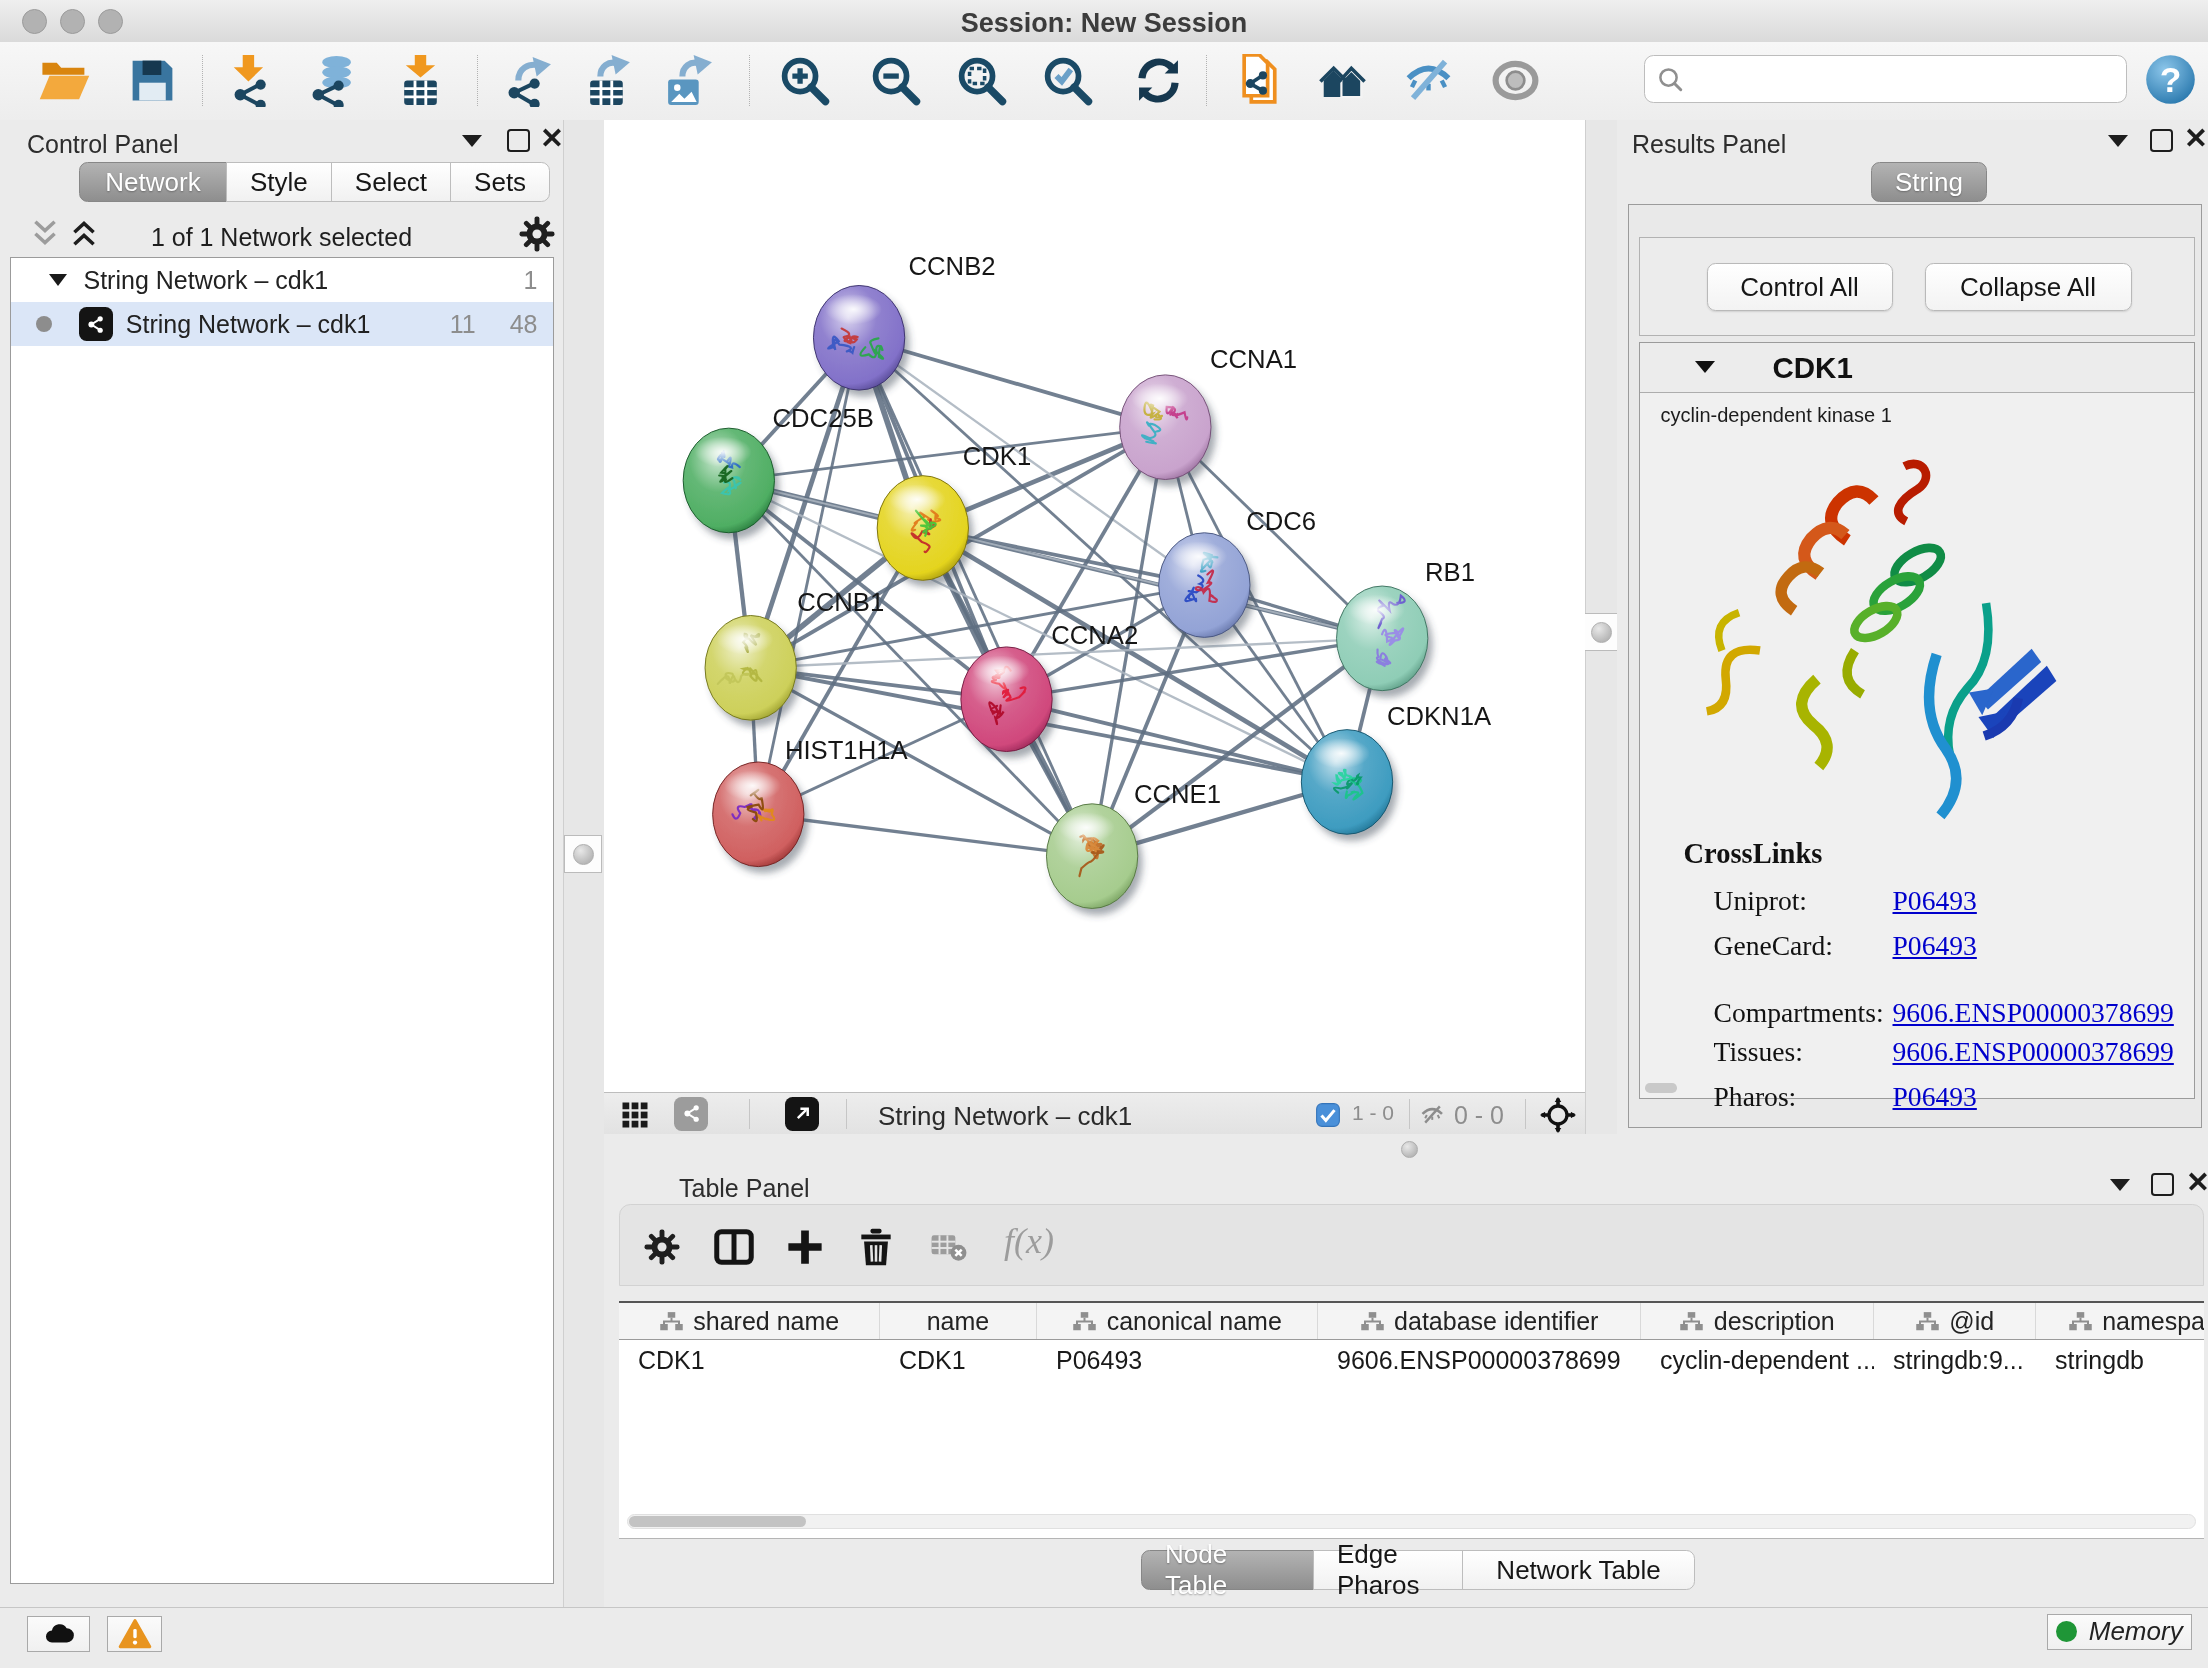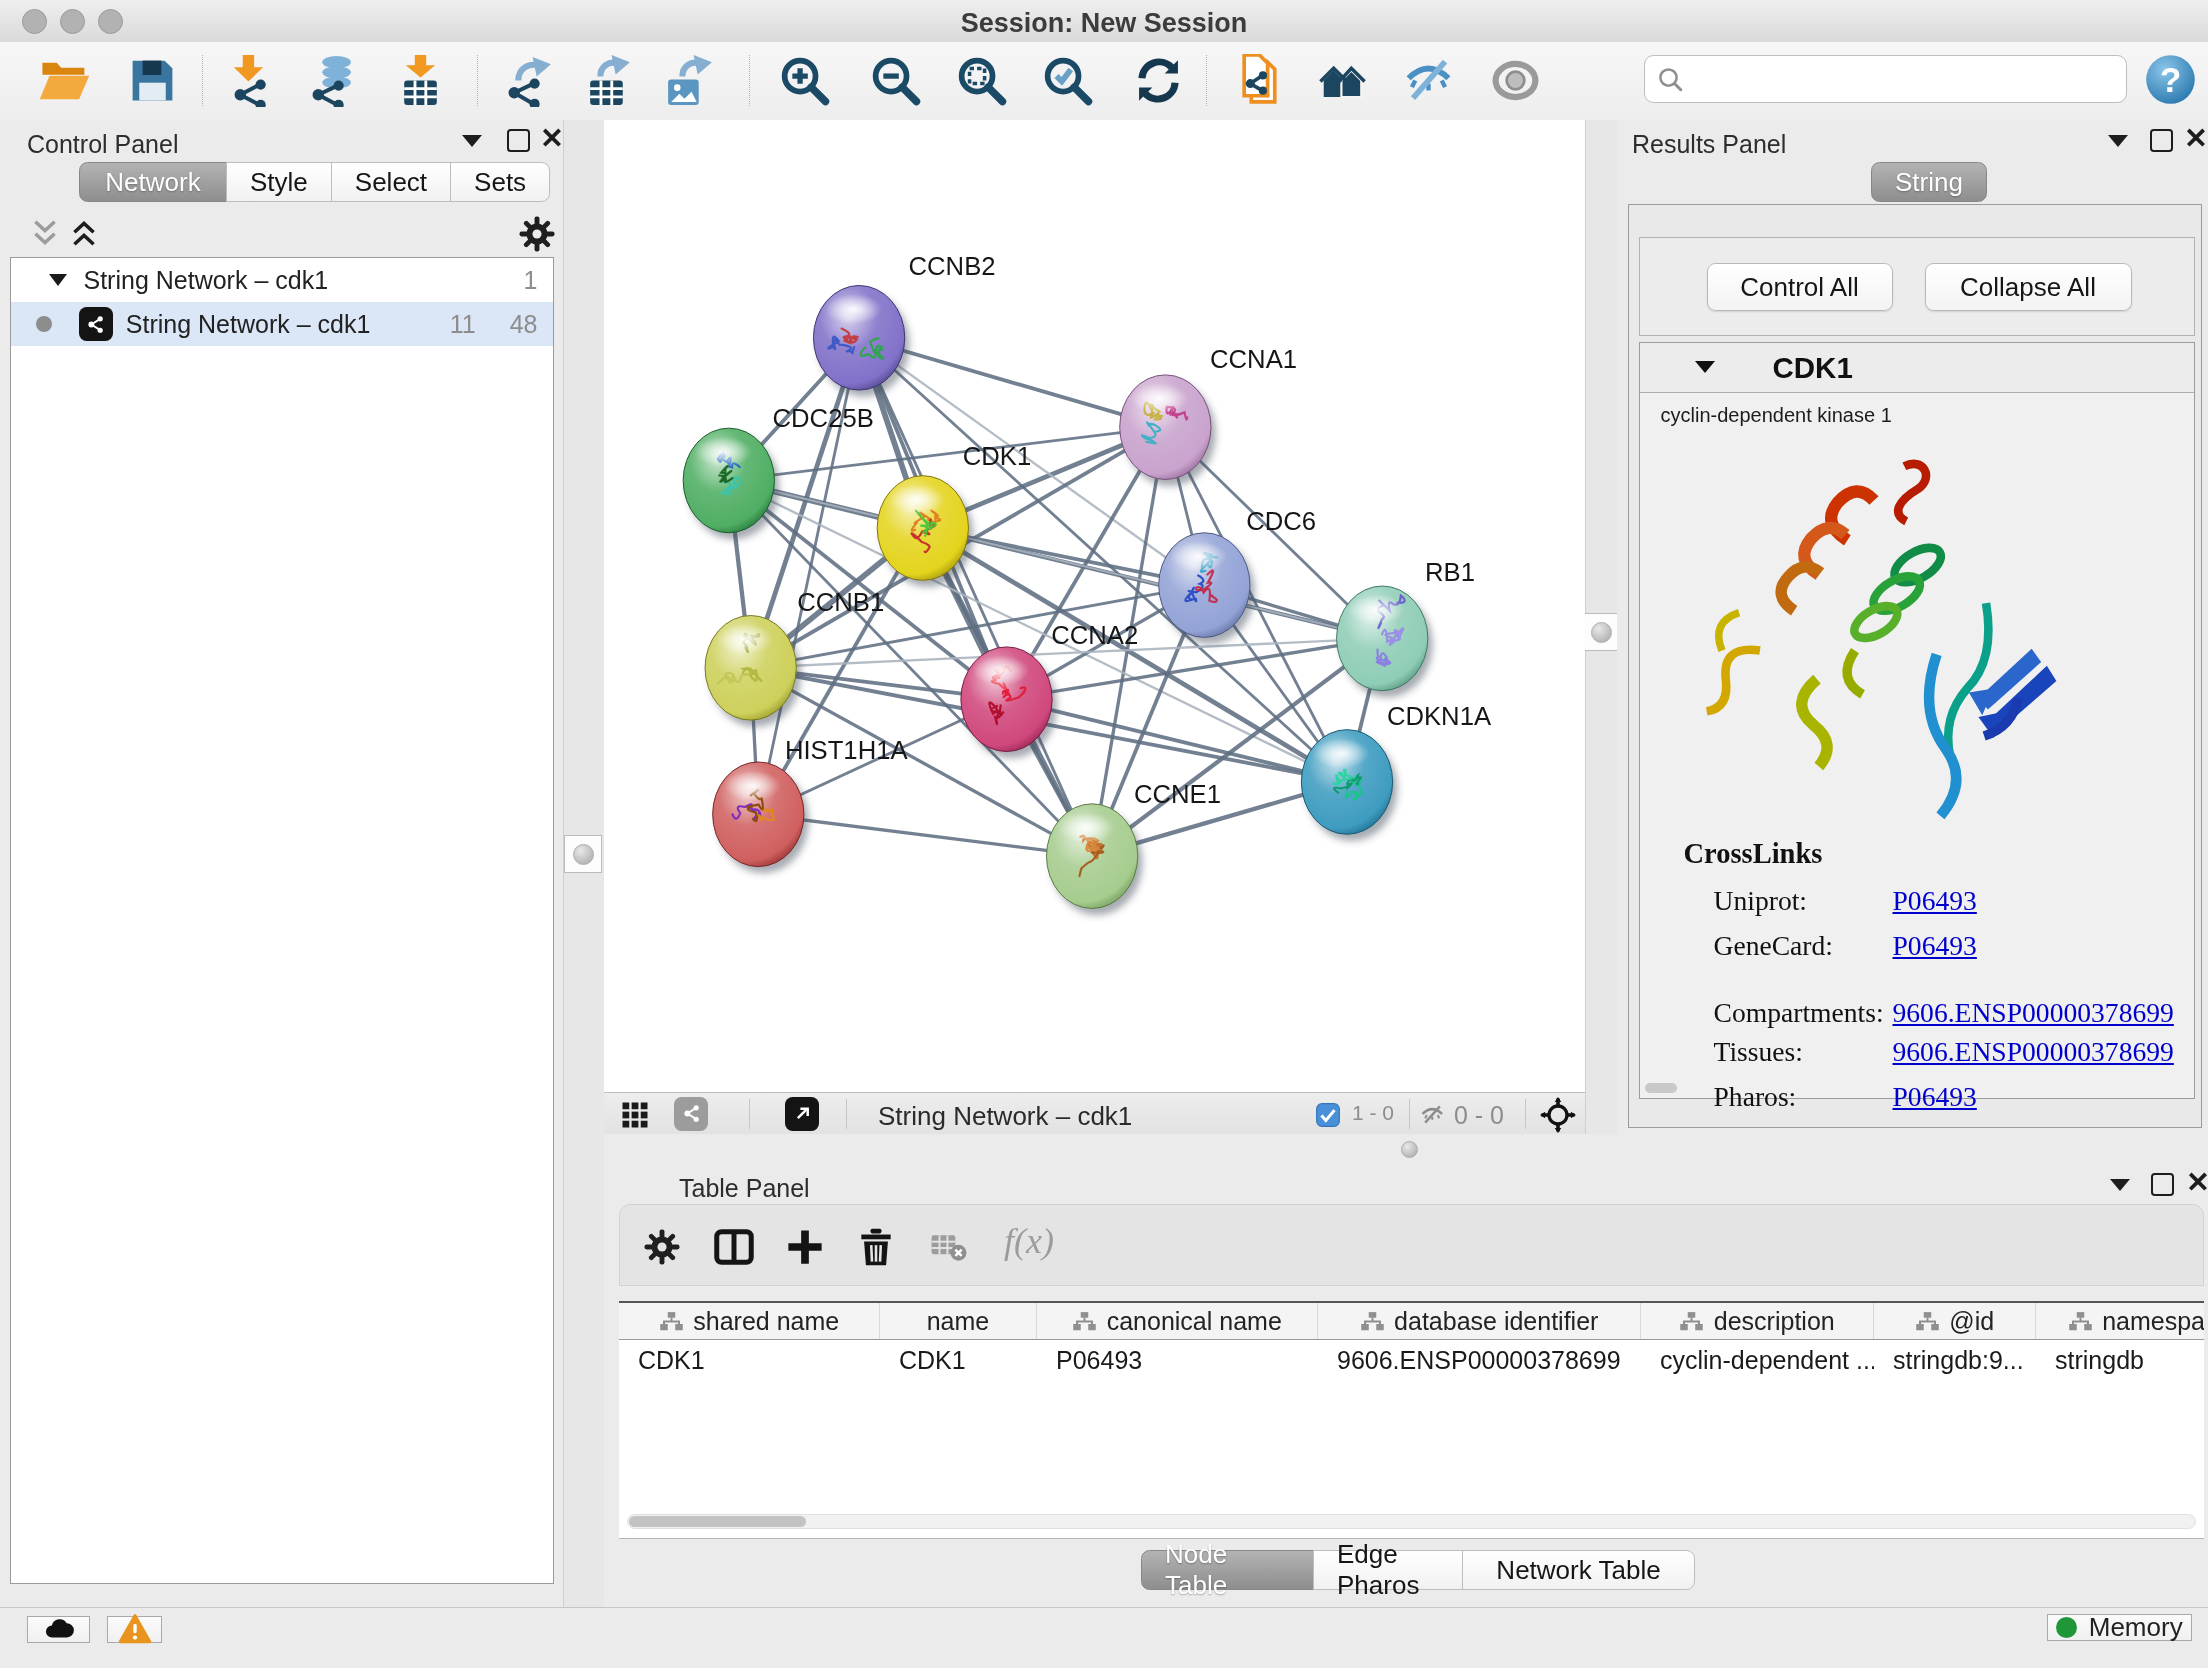--- a/index.html
+++ b/index.html
@@ -74,22 +74,22 @@
   .th{display:flex;align-items:center;justify-content:center;gap:9.5px;font-size:25px;color:#232323;
       border-right:1px solid #d9d9d9;box-sizing:border-box;flex:none;overflow:hidden;white-space:nowrap;}
   .trow{display:flex;height:40px;}
   .td{display:flex;align-items:center;font-size:25px;color:#1a1a1a;padding-left:19px;
       box-sizing:border-box;flex:none;overflow:hidden;white-space:nowrap;}
   .hscroll{left:627px;top:1514px;width:1569px;height:15px;background:#f1f1f1;border:1px solid #e0e0e0;
            border-radius:7.6px;box-sizing:border-box;}
   .hthumb{left:1px;top:1px;width:177px;height:11.4px;background:#c3c3c3;border-radius:5.7px;}
   
   .statusbar{left:0;top:1607px;width:2208px;height:61px;background:#ebebeb;border-top:1px solid #c6c6c6;}
-  .sbtn{height:27px;background:linear-gradient(#fbfbfb,#f0f0f0);border:1.9px solid #a9a9a9;
-        box-sizing:border-box;display:flex;align-items:center;justify-content:center;}
+  .sbtn{height:36px;background:linear-gradient(#fbfbfb,#f0f0f0);border:1.9px solid #a9a9a9;
+        box-sizing:border-box;display:flex;align-items:center;justify-content:center;font-style:italic;}
   #net-svg text{font-family:"Liberation Sans",sans-serif;}
 </style>
 </head>
 <body>
 
 <div id="root">
 
   <div class="abs titlebar">
     <div class="abs tdot" style="left:22px;"></div>
     <div class="abs tdot" style="left:60px;"></div>
@@ -276,20 +276,21 @@
       <div class="tabbtn">Style</div>
       <div class="tabbtn">Select</div>
       <div class="tabbtn last">Sets</div>
     </div>
     <svg class="abs" style="left:28.5px;top:97px;width:32px;height:32px;" viewBox="0 0 20 20">
         <path d="M4 3l6 5.5L16 3M4 10.5l6 5.5 6-5.5" stroke="#9c9c9c" stroke-width="2.2" fill="none"></path>
       </svg>
     <svg class="abs" style="left:68px;top:97px;width:32px;height:32px;" viewBox="0 0 20 20">
         <path d="M4 17l6-5.5 6 5.5M4 9.5L10 4l6 5.5" stroke="#1d1d1d" stroke-width="2.2" fill="none"></path>
       </svg>
+    <div class="abs" style="left:0;top:103px;width:563px;text-align:center;font-size:25px;color:#1e1e1e;">1 of 1 Network selected</div>
     <svg class="abs" style="left:516px;top:93px;width:42px;height:42px;" viewBox="0 0 24 24">
         <g fill="#1f1f1f">
           <rect x="10.6" y="2" width="2.8" height="20" rx="1.2"></rect>
           <rect x="10.6" y="2" width="2.8" height="20" rx="1.2" transform="rotate(45 12 12)"></rect>
           <rect x="10.6" y="2" width="2.8" height="20" rx="1.2" transform="rotate(90 12 12)"></rect>
           <rect x="10.6" y="2" width="2.8" height="20" rx="1.2" transform="rotate(135 12 12)"></rect>
           <circle cx="12" cy="12" r="6"></circle>
         </g>
         <circle cx="12" cy="12" r="2.6" fill="#ebebeb"></circle>
       </svg>

